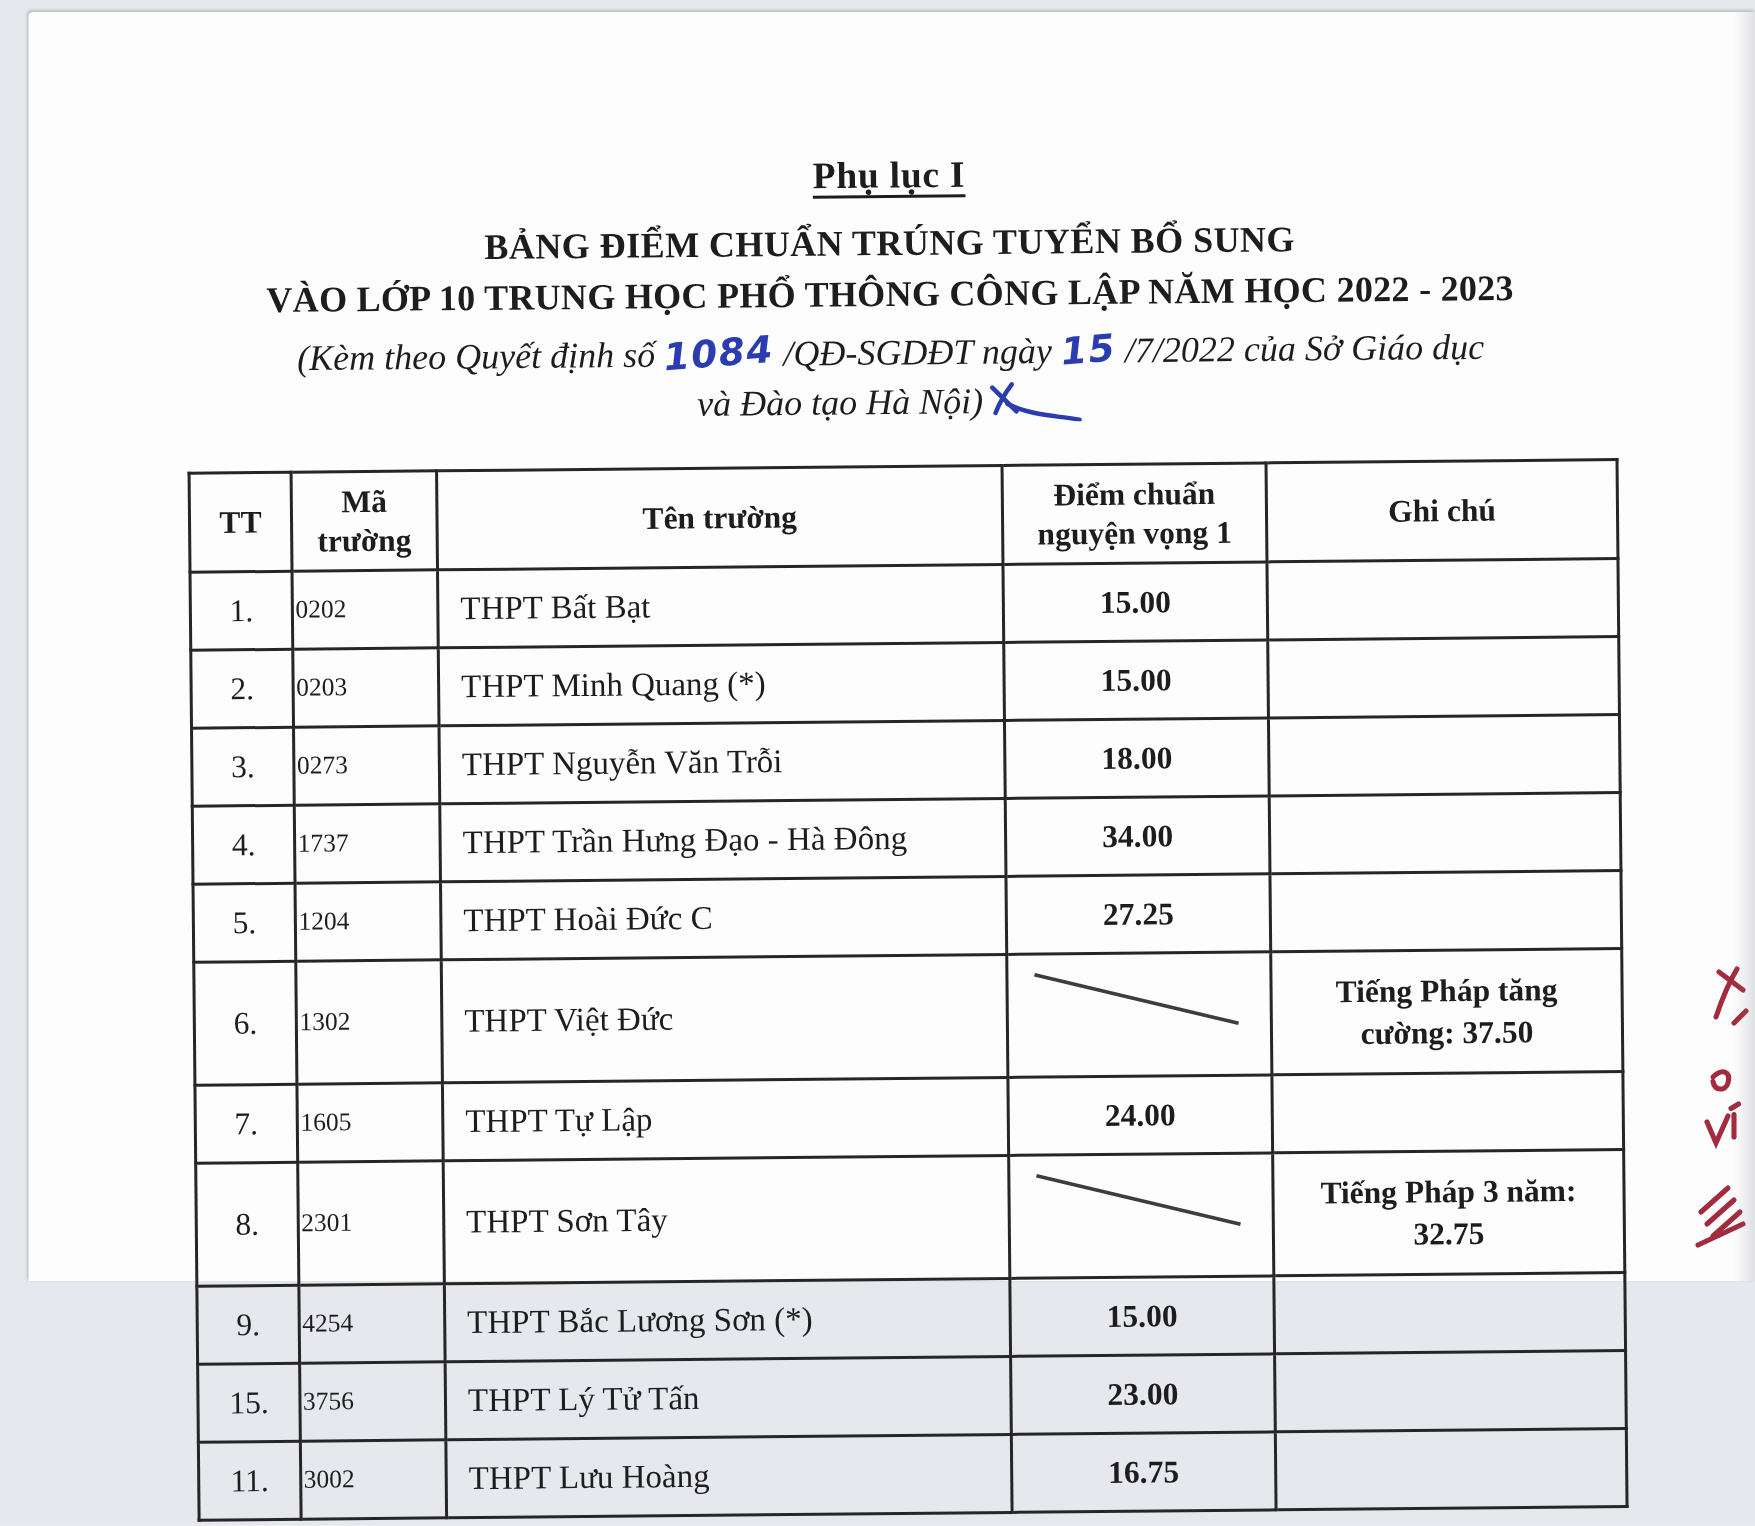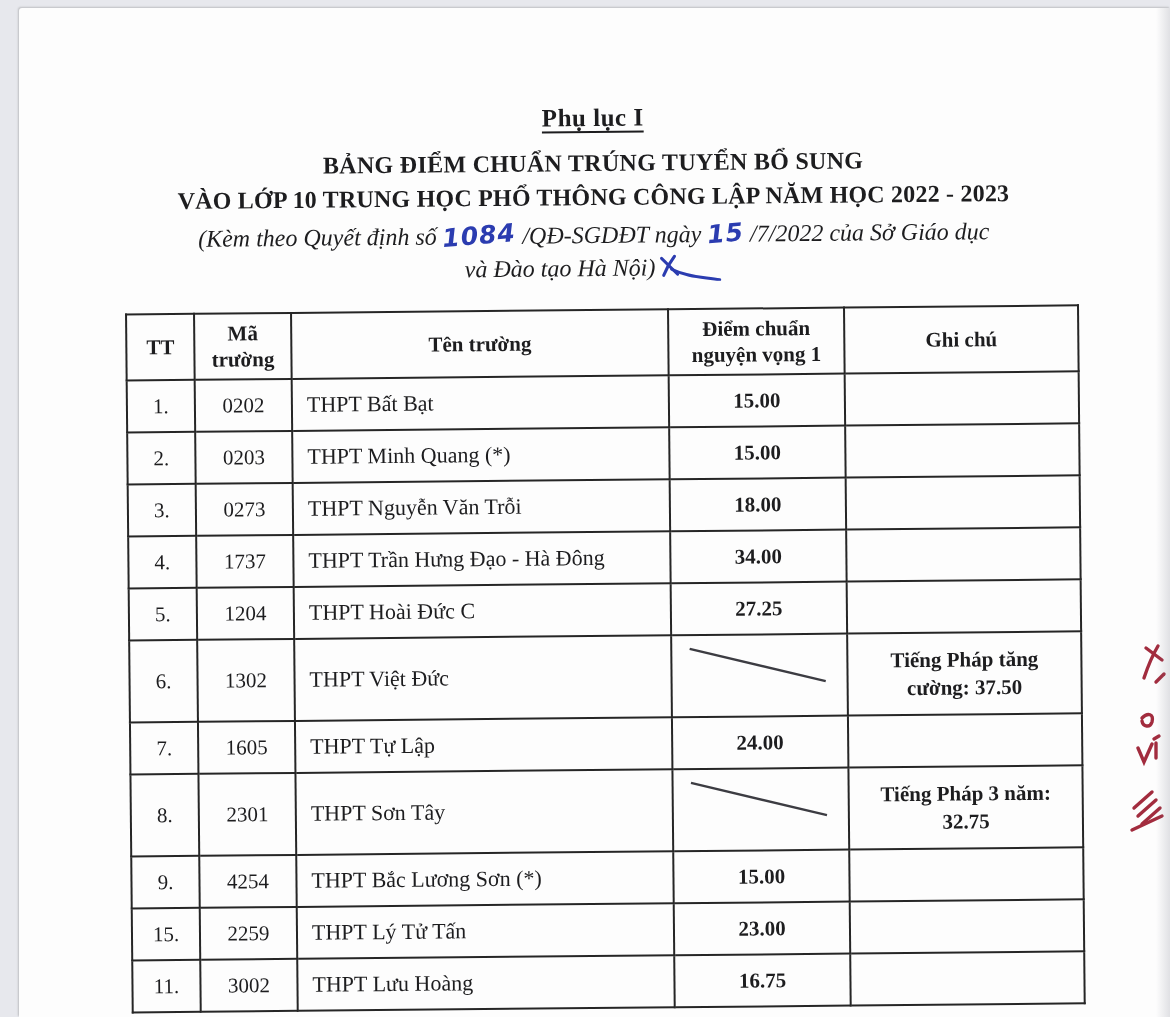--- a/index.html
+++ b/index.html
@@ -6,21 +6,21 @@
     margin: 0; padding: 0;
     width: 1170px; height: 1017px;
     overflow: hidden;
     background: #e7e8ed;
     font-family: "Liberation Serif", "DejaVu Serif", serif;
     color: #1d1d1f;
   }
   .page {
     position: absolute;
     left: 19px; top: 8px;
-    width: 1151px; height: 1009px;
+    width: 1151px; height: 846px;
     background: #fdfdfd;
     border-top-left-radius: 3px;
     box-shadow: -1px -1px 2px rgba(0,0,0,0.18);
   }
   .edge-right {
     position: absolute; right: 0; top: 0;
     width: 14px; height: 100%;
     background: linear-gradient(to right, rgba(120,122,138,0) 0%, rgba(120,122,138,0.22) 100%);
     pointer-events: none;
   }
@@ -89,21 +89,21 @@
     text-align: center;
     padding: 2px 10px;
     line-height: 26px;
   }
   col.c-tt   { width: 68px; }
   col.c-code { width: 97px; }
   col.c-name { width: 377px; }
   col.c-score{ width: 176px; }
   col.c-note { width: 234px; }
   td.tt   { text-align: center; font-size: 21px; }
-  td.code { text-align: center; font-size: 21px; }
+  td.code { font-size: 17px; }
   td.name { text-align: left; font-size: 22px; padding-left: 14px; }
   td.score{ text-align: center; font-weight: bold; font-size: 21px; position: relative; padding: 0; }
   td.note { text-align: center; font-weight: bold; font-size: 21px; padding: 2px 20px; line-height: 28px; }
   .diag {
     position: absolute; left: 0; top: 0;
     width: 100%; height: 100%;
     display: block;
   }
   .diag line { stroke: #3c3c42; stroke-width: 2.4px; }
   .red-marks {
@@ -229,21 +229,21 @@
           </tr>
           <tr>
             <td class="tt">9.</td>
             <td class="code">4254</td>
             <td class="name">THPT Bắc Lương Sơn (*)</td>
             <td class="score">15.00</td>
             <td class="note"></td>
           </tr>
           <tr>
             <td class="tt">15.</td>
-            <td class="code">2259</td>
+            <td class="code">3756</td>
             <td class="name">THPT Lý Tử Tấn</td>
             <td class="score">23.00</td>
             <td class="note"></td>
           </tr>
           <tr>
             <td class="tt">11.</td>
             <td class="code">3002</td>
             <td class="name">THPT Lưu Hoàng</td>
             <td class="score">16.75</td>
             <td class="note"></td>

